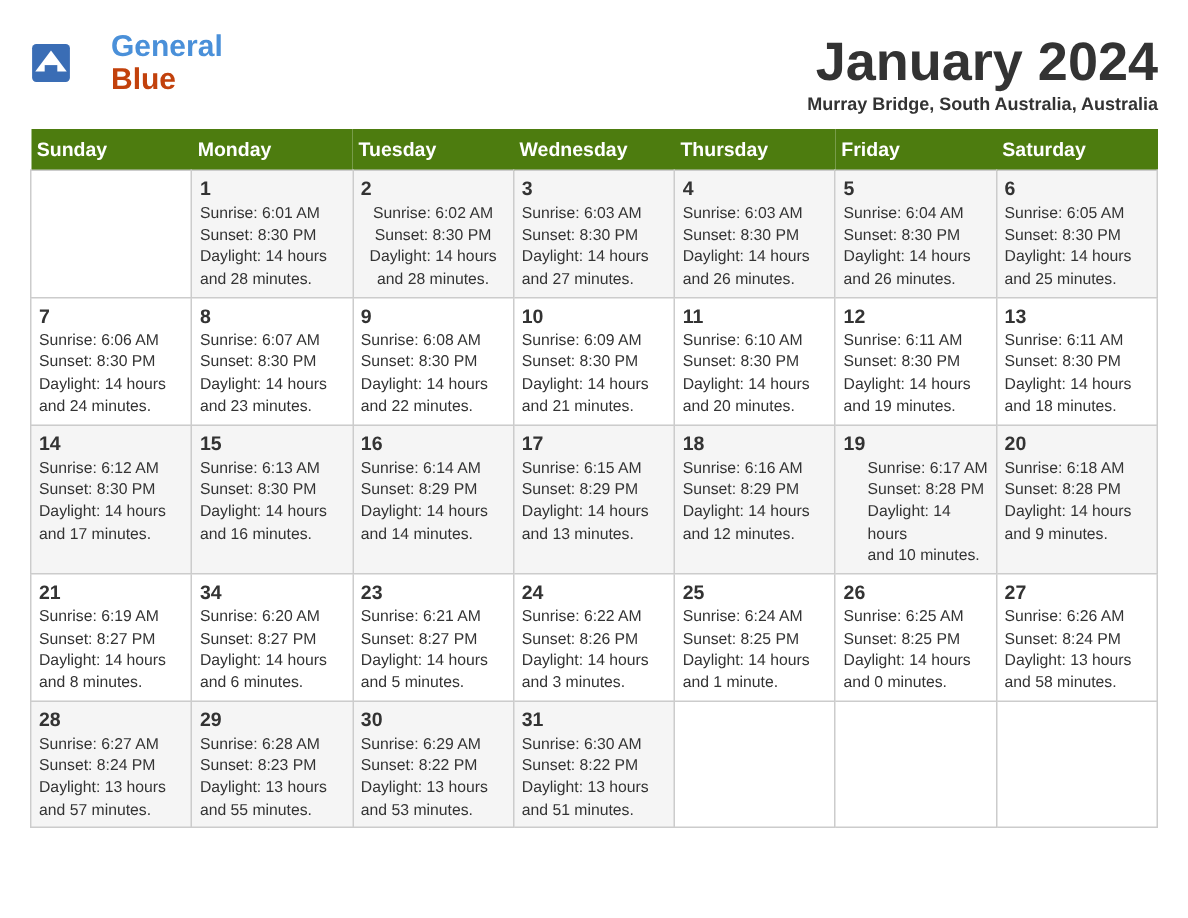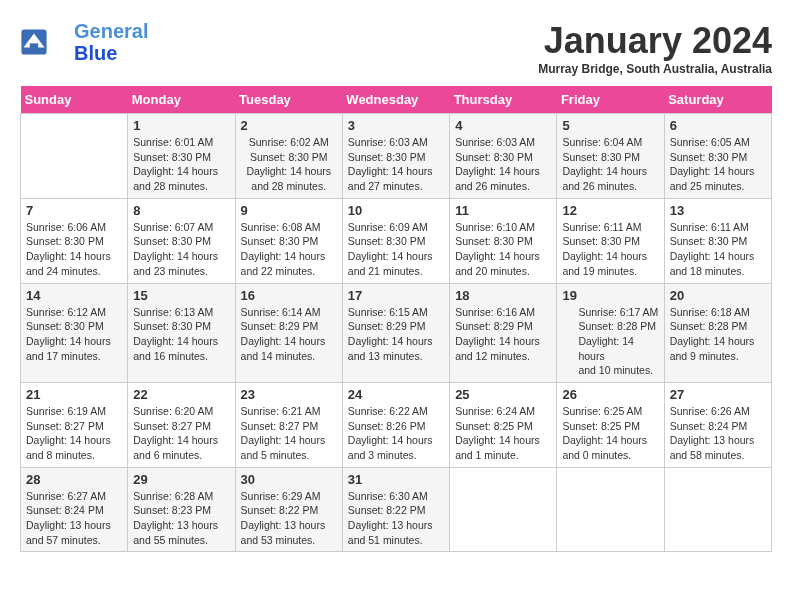--- a/index.html
+++ b/index.html
@@ -47,21 +47,21 @@
       font-size: 12px;
       color: #333;
       font-weight: bold;
     }
     table {
       width: 100%;
       border-collapse: collapse;
       font-size: 11px;
     }
     thead th {
-      background-color: #ec4899;
+      background-color: #4d7c0f;
       color: white;
       padding: 6px 4px;
       text-align: left;
       font-size: 13px;
       font-weight: bold;
     }
     tbody td {
       border: 1px solid #ccc;
       vertical-align: top;
       padding: 4px 5px;
@@ -99,21 +99,21 @@
 
 <div class="header-area">
   <div class="logo">
     <svg class="logo-icon" viewBox="0 0 40 40">
       <rect x="2" y="2" width="36" height="36" rx="4" fill="#3a6db5"></rect>
       <polygon points="20,8 35,28 5,28" fill="white"></polygon>
       <rect x="14" y="22" width="12" height="10" fill="#3a6db5"></rect>
     </svg>
     <div class="logo-text">
       <div><span>General</span></div>
-      <div><span style="color:#1d4ed8">Blue</span></div>
+      <div><span style="color:#c2410c">Blue</span></div>
     </div>
   </div>
   <div class="title-area">
     <div class="calendar-title">January 2024</div>
     <div class="calendar-subtitle">Murray Bridge, South Australia, Australia</div>
   </div>
 </div>
 
 <table>
   <thead>
@@ -277,21 +277,21 @@
       </tr>
       <tr>
         <td>
           <span class="day-number">21</span>
           <div class="day-info" style="white-space: pre-line;">Sunrise: 6:19 AM
 Sunset: 8:27 PM
 Daylight: 14 hours
 and 8 minutes.</div>
         </td>
         <td>
-          <span class="day-number">22</span>
+          <span class="day-number">34</span>
           <div class="day-info" style="white-space: pre-line;">Sunrise: 6:20 AM
 Sunset: 8:27 PM
 Daylight: 14 hours
 and 6 minutes.</div>
         </td>
         <td>
           <span class="day-number">23</span>
           <div class="day-info" style="white-space: pre-line;">Sunrise: 6:21 AM
 Sunset: 8:27 PM
 Daylight: 14 hours

